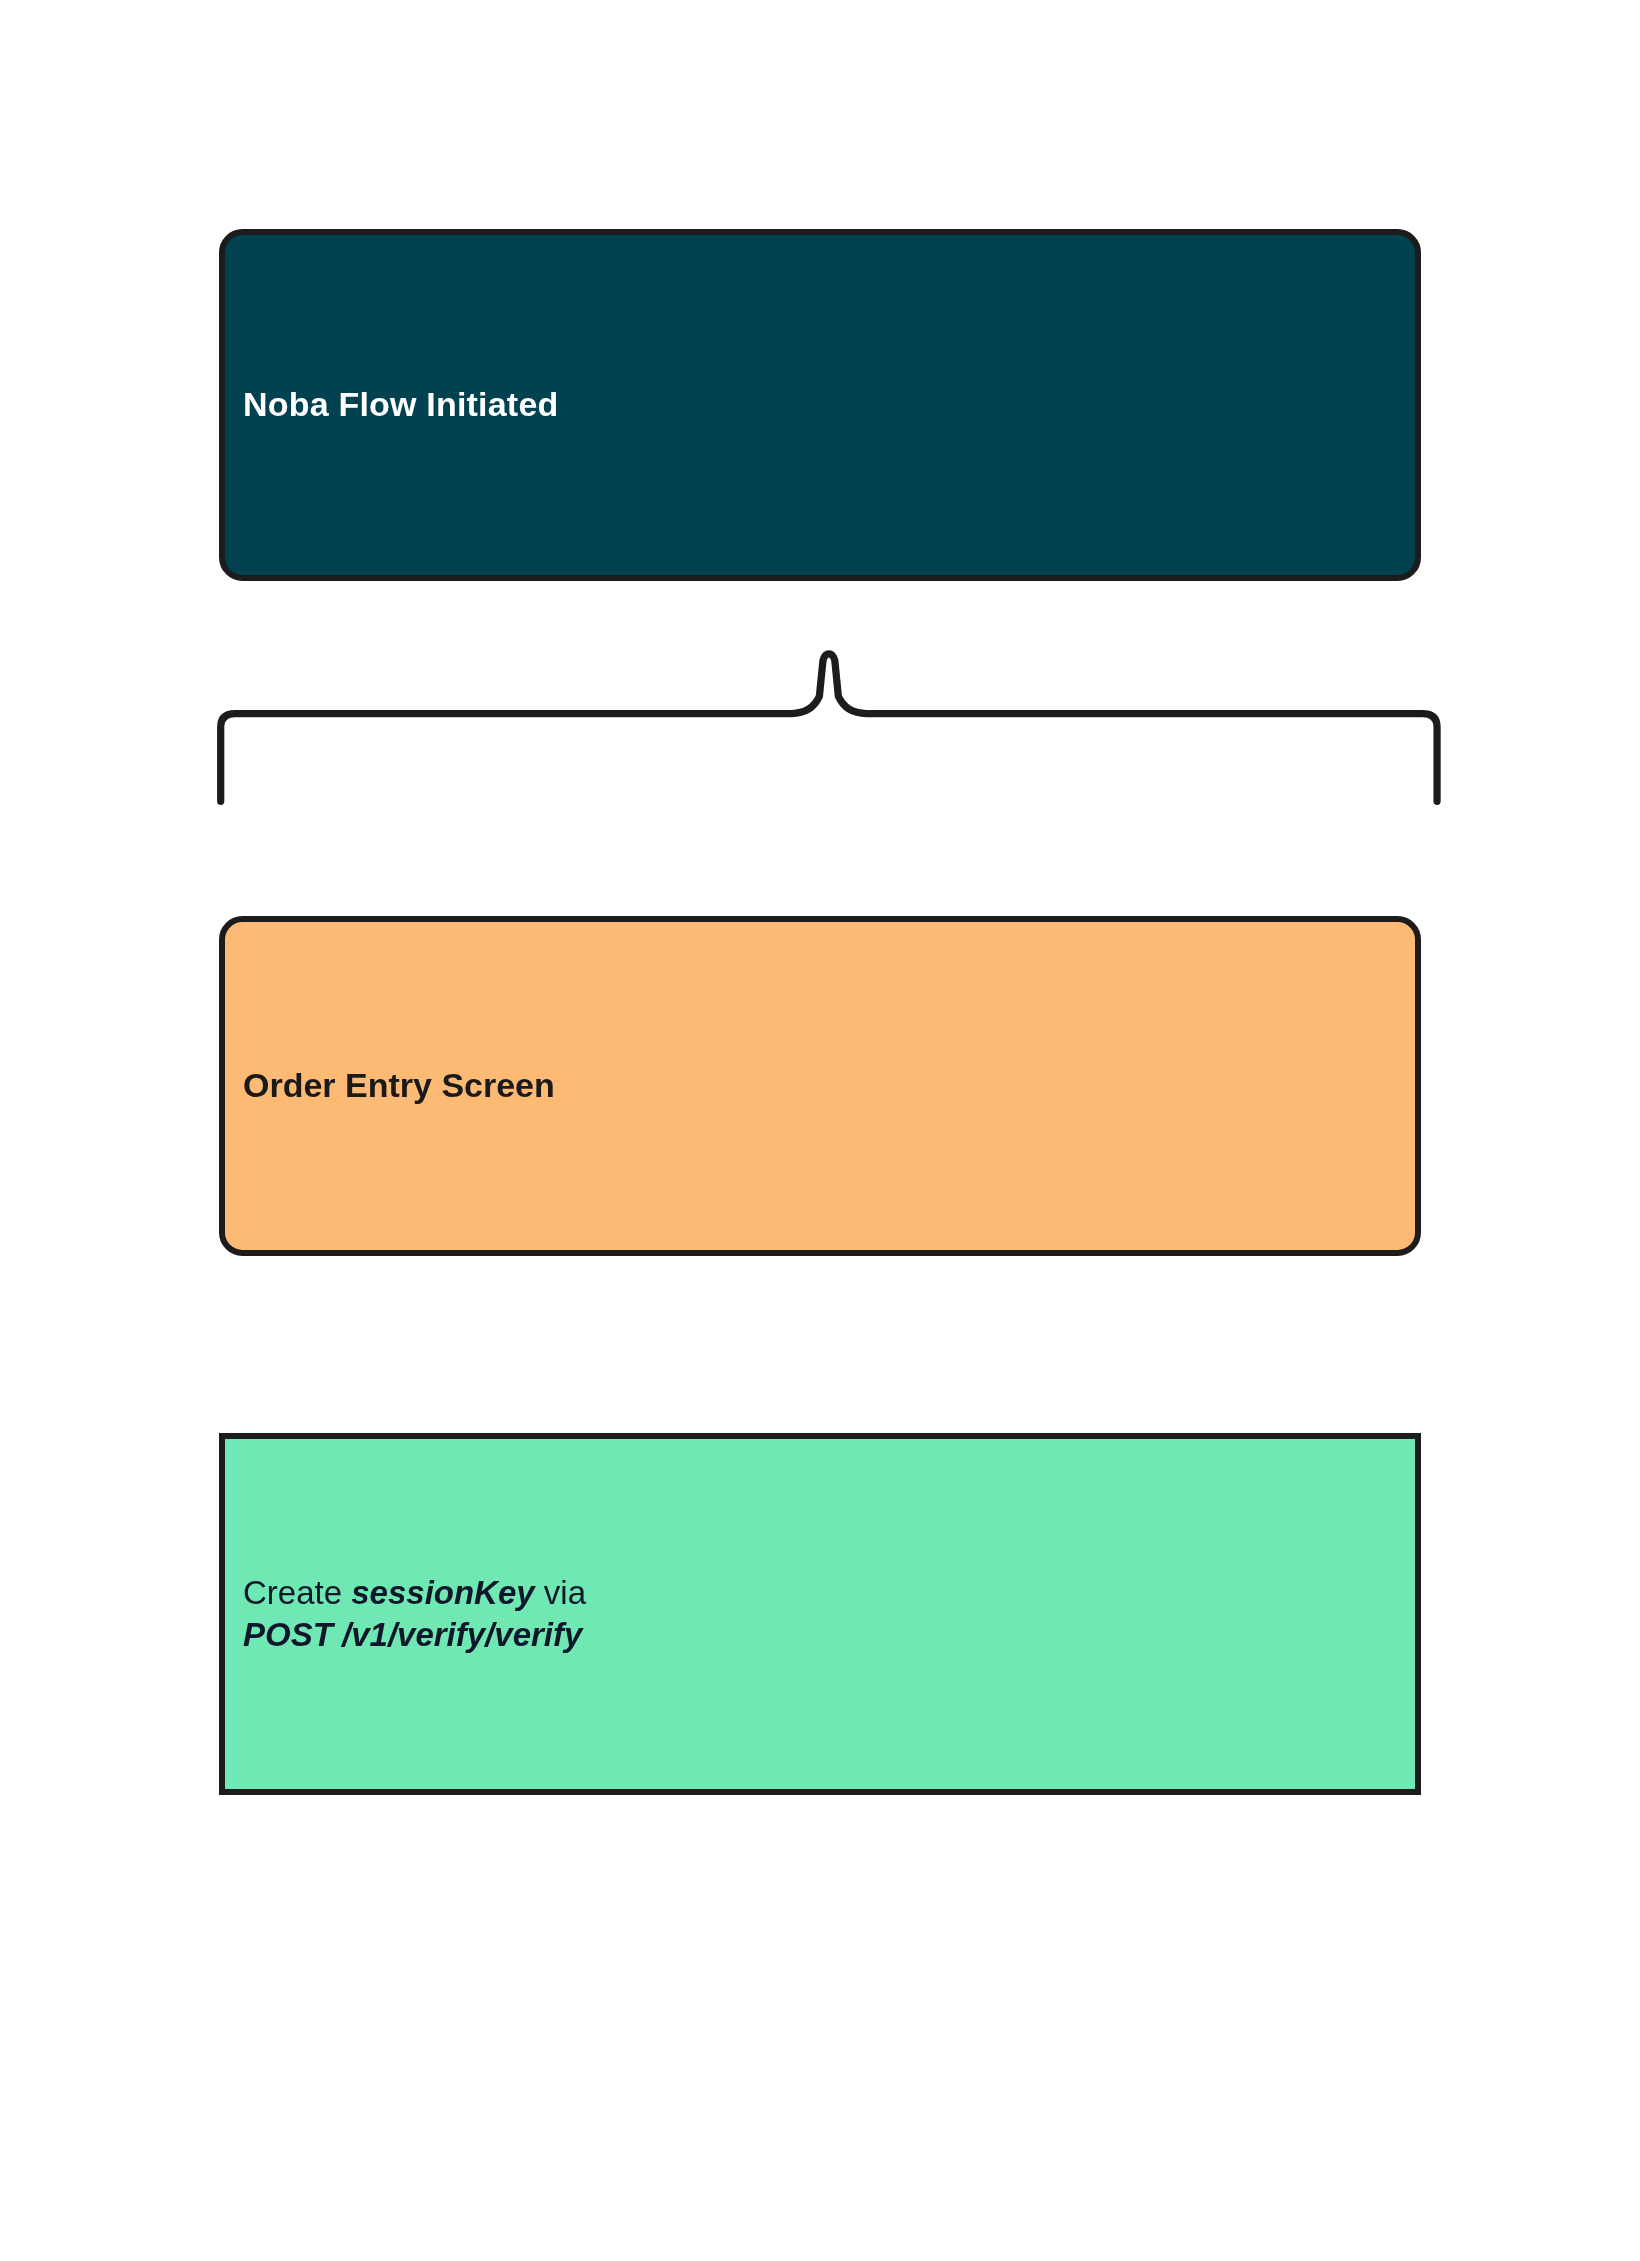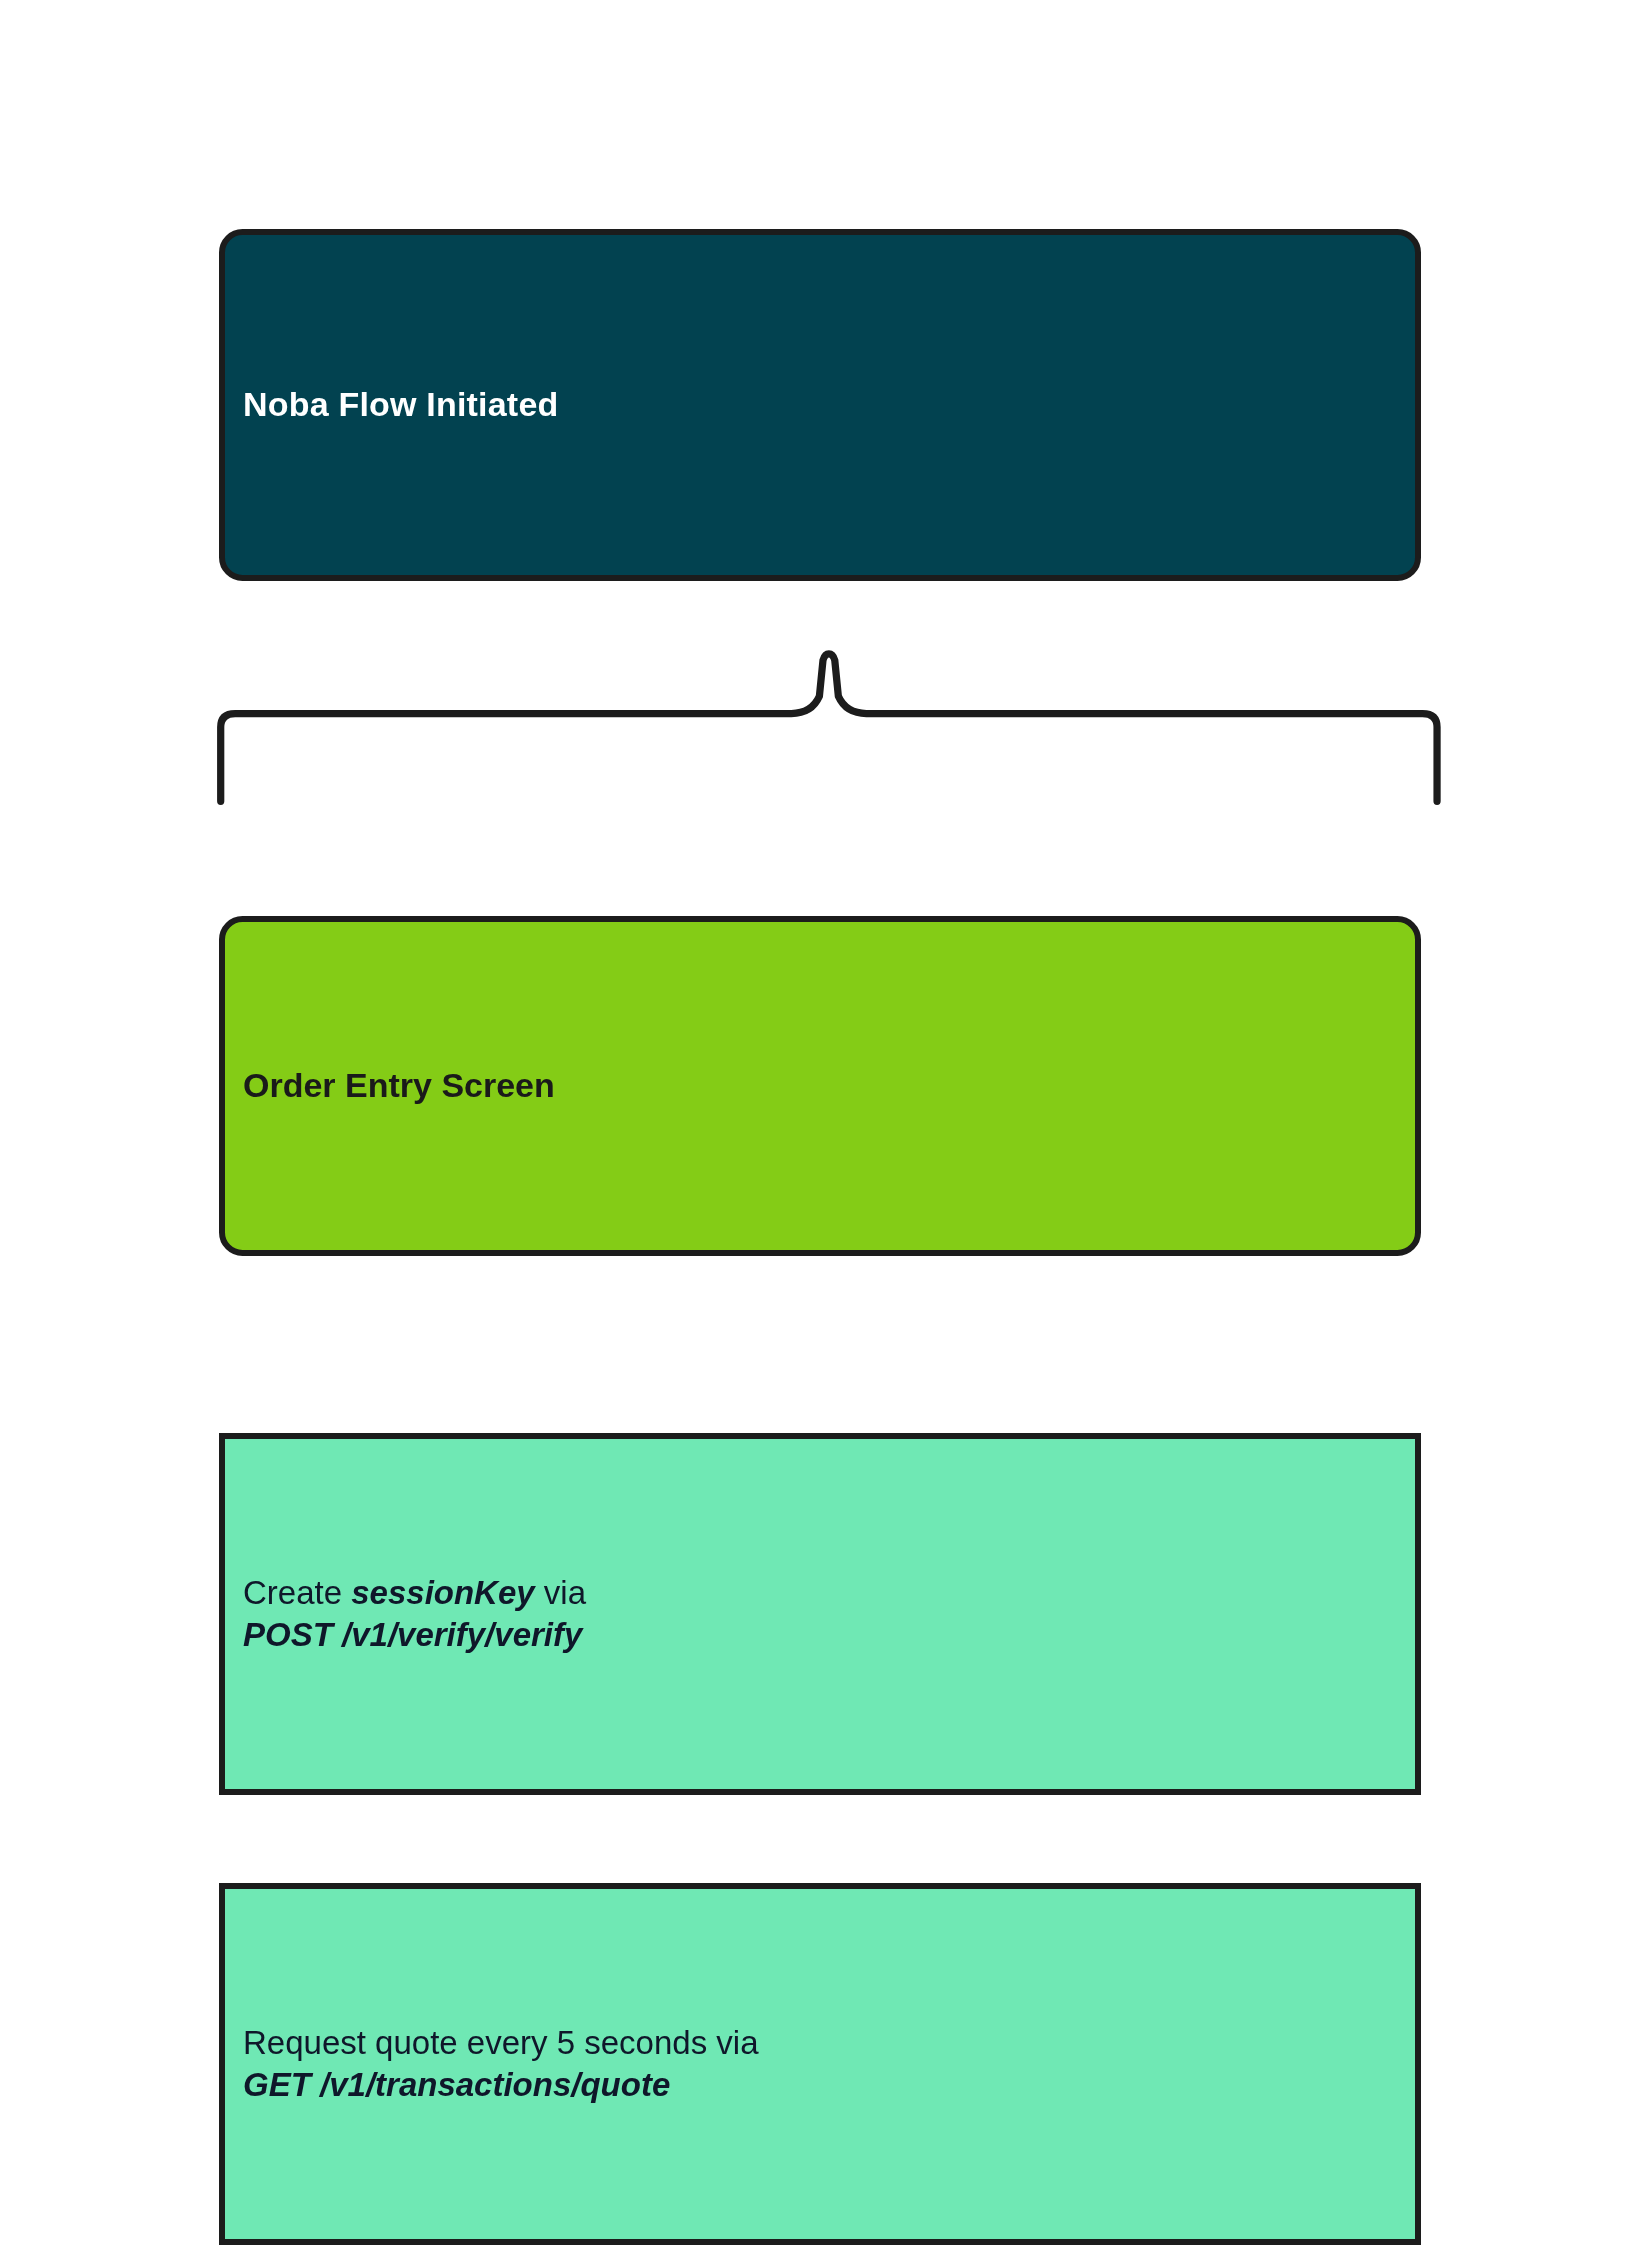--- a/index.html
+++ b/index.html
@@ -58,21 +58,21 @@
     font-weight: bold;
     letter-spacing: 0.2px;
   }
 
   
   .node-screen {
     left: 219px;
     top: 872px;
     width: 1202px;
     height: 340px;
-    background: #84cc16;
+    background: #fdba74;
     border: 6.3px solid #1C1C1C;
     border-radius: 23.5px;
   }
   .node-screen .node-label {
     color: #1A1A1A;
     font-size: 34px;
     font-weight: bold;
   }
 
   
@@ -138,21 +138,15 @@
     <span class="node-label">Order Entry Screen</span>
   </div>
 
   <div class="node node-step node-step-1">
     <span class="node-label">
       <span><span>Create </span><span class="bi">sessionKey</span><span> via</span></span><br>
       <span class="bi">POST /v1/verify/verify</span>
     </span>
   </div>
 
-  <div class="node node-step node-step-2">
-    <span class="node-label">
-      <span>Request quote every 5 seconds via</span><br>
-      <span class="bi">GET /v1/transactions/quote</span>
-    </span>
-  </div>
 
 </div>
 
 
 </body></html>

